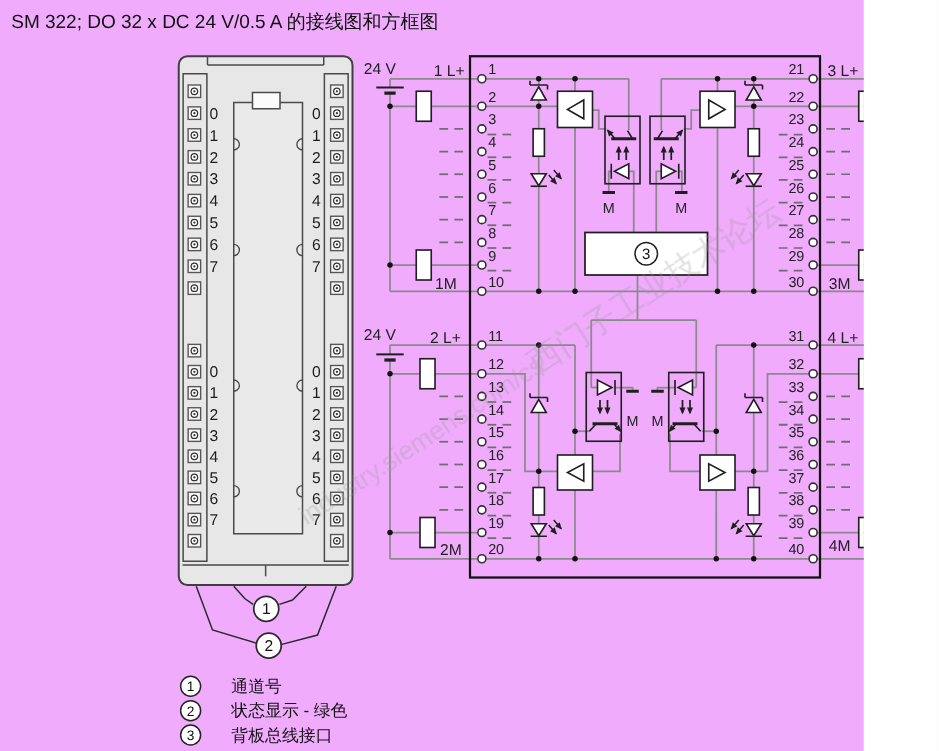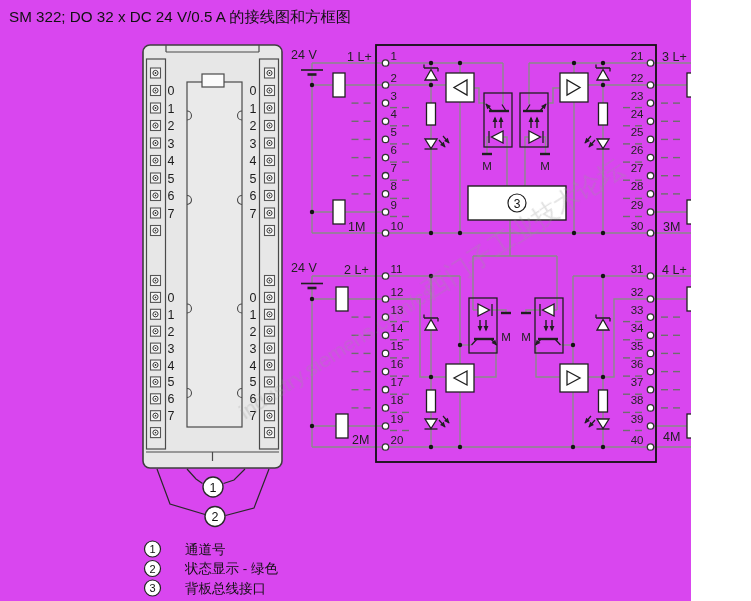--- a/index.html
+++ b/index.html
@@ -1,17 +1,17 @@
 <!DOCTYPE html>
 <html><head>
 <meta charset="utf-8">
 <style>
   html,body{margin:0;padding:0;background:#ffffff;}
   body{font-family:"Liberation Sans", sans-serif;}
-  .stage{position:relative;width:691px;height:601px;background:#d946ef;overflow:hidden;}
+  .stage{position:relative;width:691px;height:601px;background:#f0abfc;overflow:hidden;}
   svg{display:block;}
   text{font-family:"Liberation Sans", sans-serif;}
 </style>
 </head>
 <body>
 
 <div class="stage">
 <svg width="751" height="601" viewBox="0 0 751 601">
 
   <text x="9" y="22" font-size="15.2" fill="#111">SM 322; DO 32 x DC 24 V/0.5 A 的接线图和方框图</text>

